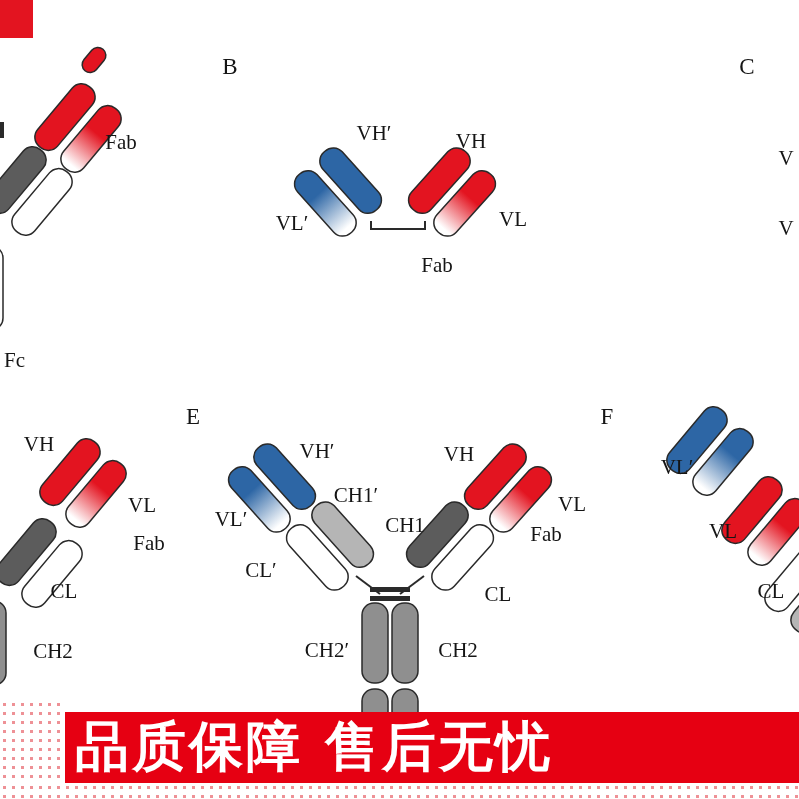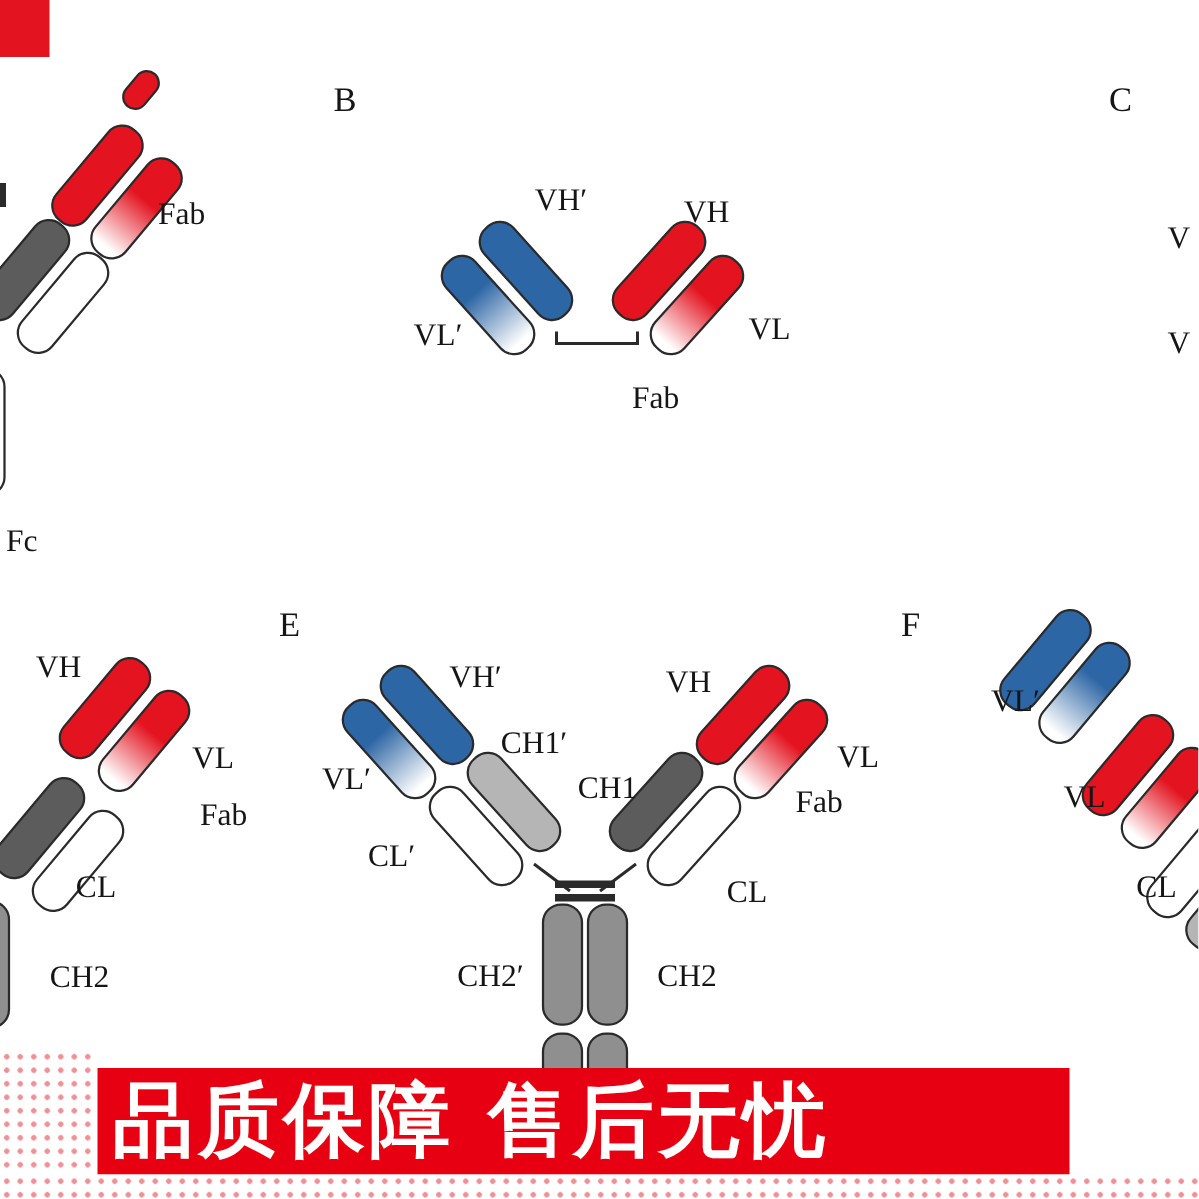--- a/index.html
+++ b/index.html
@@ -6,21 +6,21 @@
   .stage {
     position:relative; width:799px; height:799px; overflow:hidden;
     background:#ffffff; font-family:"Liberation Serif","DejaVu Serif",serif;
   }
   svg.diagram { position:absolute; left:0; top:0; }
   .dom  { stroke:#2a2a2a; stroke-width:1.5; }
   .lbl  { font-family:"Liberation Serif","DejaVu Serif",serif; font-size:21px; fill:#151515; }
   .letter { font-family:"Liberation Serif","DejaVu Serif",serif; font-size:23px; fill:#151515; }
   .hinge { stroke:#2a2a2a; stroke-width:2; fill:none; }
   .banner {
-    position:absolute; left:65px; top:712px; width:648px; height:71px;
+    position:absolute; left:65px; top:712px; width:734px; height:71px;
     background:#e60012; display:flex; align-items:center; padding-left:10px; box-sizing:border-box;
   }
   .banner-text {
     color:#ffffff; font-weight:bold; font-size:54px; letter-spacing:3px;
     white-space:nowrap; font-family:"DejaVu Sans","Liberation Sans",sans-serif;
   }
   .dots {
     background-color:#ffffff;
     background-image: radial-gradient(circle, #ee9196 1.6px, rgba(255,255,255,0) 2px);
     background-size: 9px 9px;

